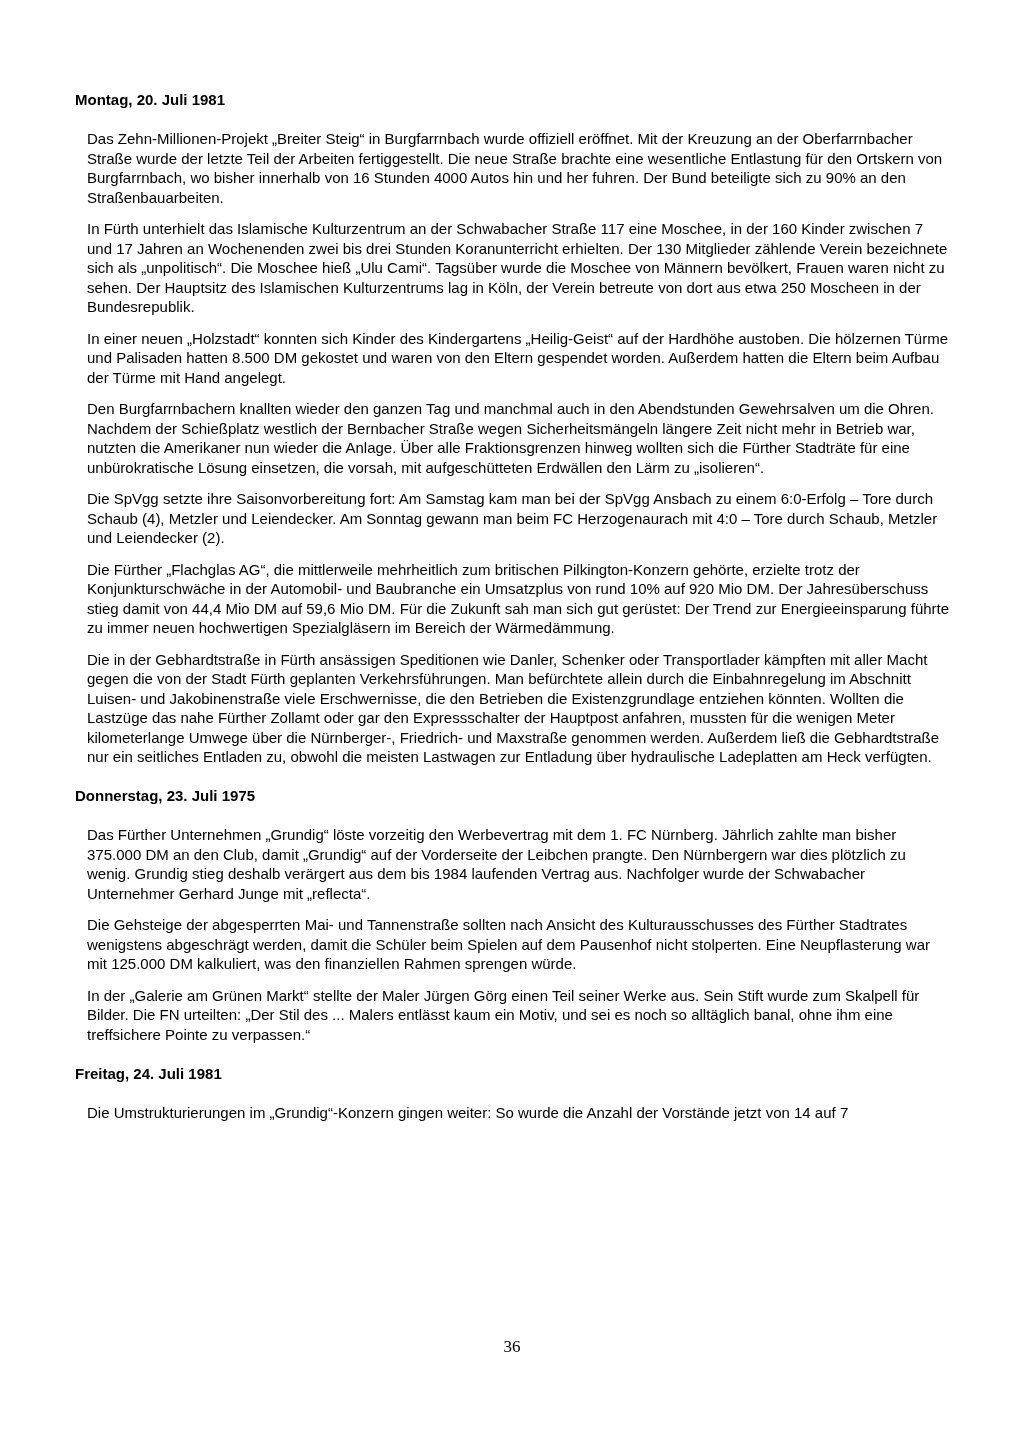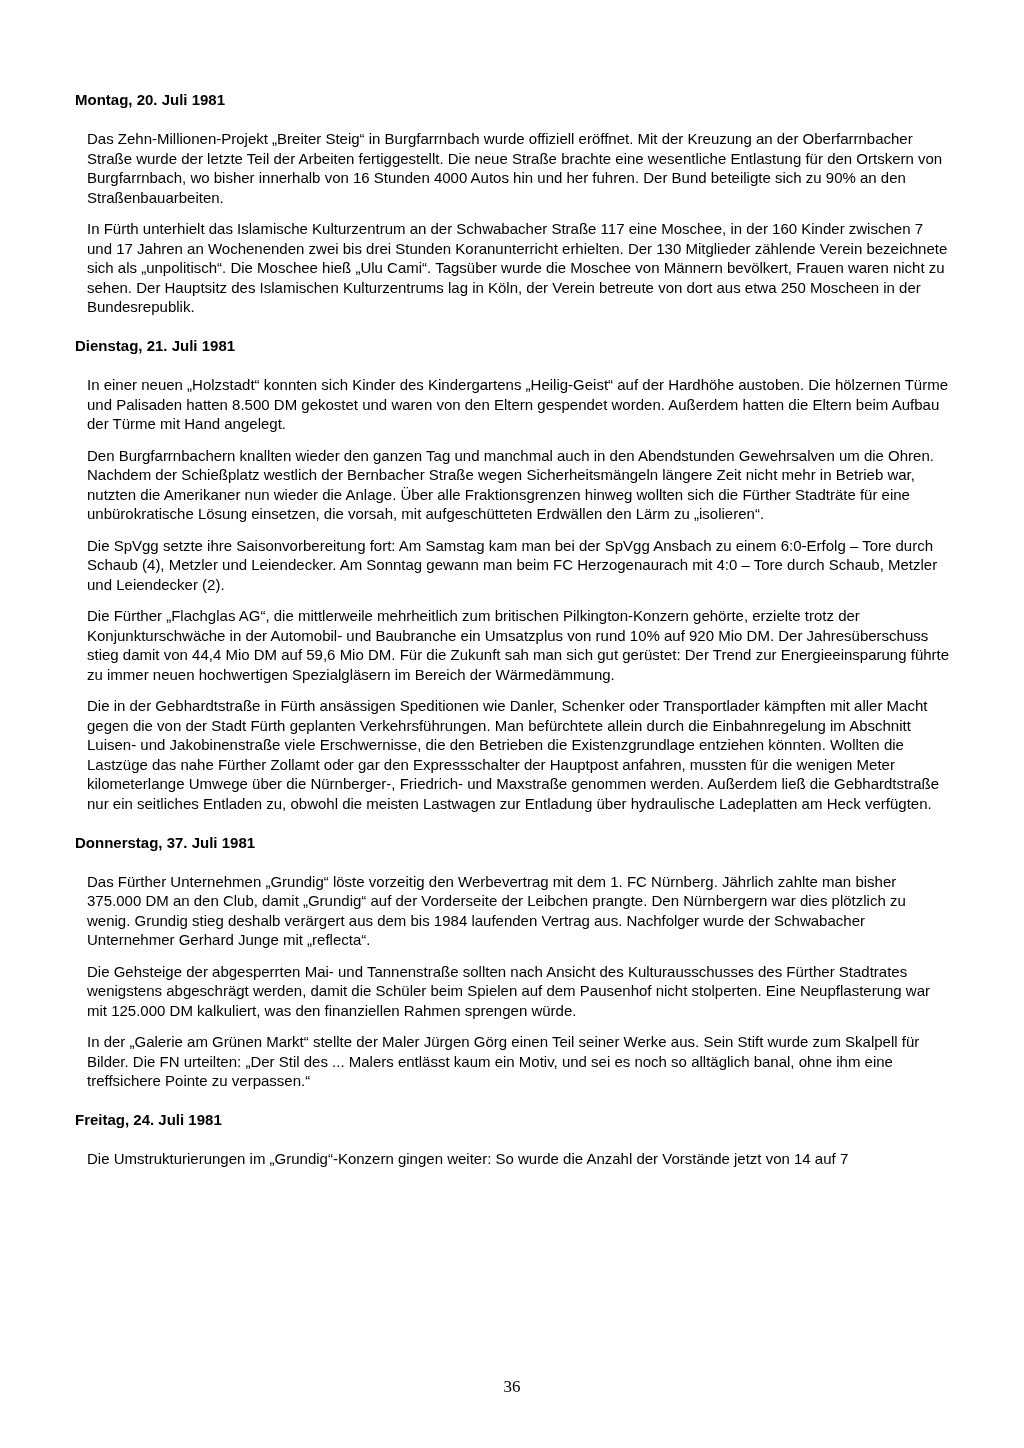--- a/index.html
+++ b/index.html
@@ -42,49 +42,47 @@
   }
   .page-number {
     position: absolute;
     top: 1337px;
     left: 0;
     width: 1024px;
     text-align: center;
     font-family: "Liberation Serif", "DejaVu Serif", serif;
     font-size: 17px;
     line-height: 20px;
-    margin-top: 40px;
   }
 </style>
 </head>
 <body>
 
 <div class="page">
   <div class="content">
 
     <section>
       <h2 class="day-heading">Montag, 20. Juli 1981</h2>
       <p class="paragraph">Das Zehn-Millionen-Projekt „Breiter Steig“ in Burgfarrnbach wurde offiziell eröffnet. Mit der Kreuzung an der Oberfarrnbacher Straße wurde der letzte Teil der Arbeiten fertiggestellt. Die neue Straße brachte eine wesentliche Entlastung für den Ortskern von Burgfarrnbach, wo bisher innerhalb von 16 Stunden 4000 Autos hin und her fuhren. Der Bund beteiligte sich zu 90% an den Straßenbauarbeiten.</p>
       <p class="paragraph">In Fürth unterhielt das Islamische Kulturzentrum an der Schwabacher Straße 117 eine Moschee, in der 160 Kinder zwischen 7 und 17 Jahren an Wochenenden zwei bis drei Stunden Koranunterricht erhielten. Der 130 Mitglieder zählende Verein bezeichnete sich als „unpolitisch“. Die Moschee hieß „Ulu Cami“. Tagsüber wurde die Moschee von Männern bevölkert, Frauen waren nicht zu sehen. Der Hauptsitz des Islamischen Kulturzentrums lag in Köln, der Verein betreute von dort aus etwa 250 Moscheen in der Bundesrepublik.</p>
     </section>
 
     <section>
-      <h2 class="day-heading">Dienstag, 21. Juli 1981</h2>
       <p class="paragraph">In einer neuen „Holzstadt“ konnten sich Kinder des Kindergartens „Heilig-Geist“ auf der Hardhöhe austoben. Die hölzernen Türme und Palisaden hatten 8.500 DM gekostet und waren von den Eltern gespendet worden. Außerdem hatten die Eltern beim Aufbau der Türme mit Hand angelegt.</p>
       <p class="paragraph">Den Burgfarrnbachern knallten wieder den ganzen Tag und manchmal auch in den Abendstunden Gewehrsalven um die Ohren. Nachdem der Schießplatz westlich der Bernbacher Straße wegen Sicherheitsmängeln längere Zeit nicht mehr in Betrieb war, nutzten die Amerikaner nun wieder die Anlage. Über alle Fraktionsgrenzen hinweg wollten sich die Fürther Stadträte für eine unbürokratische Lösung einsetzen, die vorsah, mit aufgeschütteten Erdwällen den Lärm zu „isolieren“.</p>
       <p class="paragraph">Die SpVgg setzte ihre Saisonvorbereitung fort: Am Samstag kam man bei der SpVgg Ansbach zu einem 6:0-Erfolg – Tore durch Schaub (4), Metzler und Leiendecker. Am Sonntag gewann man beim FC Herzogenaurach mit 4:0 – Tore durch Schaub, Metzler und Leiendecker (2).</p>
     </section>
 
     <section>
       <p class="paragraph">Die Fürther „Flachglas AG“, die mittlerweile mehrheitlich zum britischen Pilkington-Konzern gehörte, erzielte trotz der Konjunkturschwäche in der Automobil- und Baubranche ein Umsatzplus von rund 10% auf 920 Mio DM. Der Jahresüberschuss stieg damit von 44,4 Mio DM auf 59,6 Mio DM. Für die Zukunft sah man sich gut gerüstet: Der Trend zur Energieeinsparung führte zu immer neuen hochwertigen Spezialgläsern im Bereich der Wärmedämmung.</p>
       <p class="paragraph">Die in der Gebhardtstraße in Fürth ansässigen Speditionen wie Danler, Schenker oder Transportlader kämpften mit aller Macht gegen die von der Stadt Fürth geplanten Verkehrsführungen. Man befürchtete allein durch die Einbahnregelung im Abschnitt Luisen- und Jakobinenstraße viele Erschwernisse, die den Betrieben die Existenzgrundlage entziehen könnten. Wollten die Lastzüge das nahe Fürther Zollamt oder gar den Expressschalter der Hauptpost anfahren, mussten für die wenigen Meter kilometerlange Umwege über die Nürnberger-, Friedrich- und Maxstraße genommen werden. Außerdem ließ die Gebhardtstraße nur ein seitliches Entladen zu, obwohl die meisten Lastwagen zur Entladung über hydraulische Ladeplatten am Heck verfügten.</p>
     </section>
 
     <section>
-      <h2 class="day-heading">Donnerstag, 37. Juli 1981</h2>
+      <h2 class="day-heading">Donnerstag, 23. Juli 1975</h2>
       <p class="paragraph">Das Fürther Unternehmen „Grundig“ löste vorzeitig den Werbevertrag mit dem 1. FC Nürnberg. Jährlich zahlte man bisher 375.000 DM an den Club, damit „Grundig“ auf der Vorderseite der Leibchen prangte. Den Nürnbergern war dies plötzlich zu wenig. Grundig stieg deshalb verärgert aus dem bis 1984 laufenden Vertrag aus. Nachfolger wurde der Schwabacher Unternehmer Gerhard Junge mit „reflecta“.</p>
       <p class="paragraph">Die Gehsteige der abgesperrten Mai- und Tannenstraße sollten nach Ansicht des Kulturausschusses des Fürther Stadtrates wenigstens abgeschrägt werden, damit die Schüler beim Spielen auf dem Pausenhof nicht stolperten. Eine Neupflasterung war mit 125.000 DM kalkuliert, was den finanziellen Rahmen sprengen würde.</p>
       <p class="paragraph">In der „Galerie am Grünen Markt“ stellte der Maler Jürgen Görg einen Teil seiner Werke aus. Sein Stift wurde zum Skalpell für Bilder. Die FN urteilten: „Der Stil des ... Malers entlässt kaum ein Motiv, und sei es noch so alltäglich banal, ohne ihm eine treffsichere Pointe zu verpassen.“</p>
     </section>
 
     <section>
       <h2 class="day-heading">Freitag, 24. Juli 1981</h2>
       <p class="paragraph">Die Umstrukturierungen im „Grundig“-Konzern gingen weiter: So wurde die Anzahl der Vorstände jetzt von 14 auf 7</p>
     </section>
 

